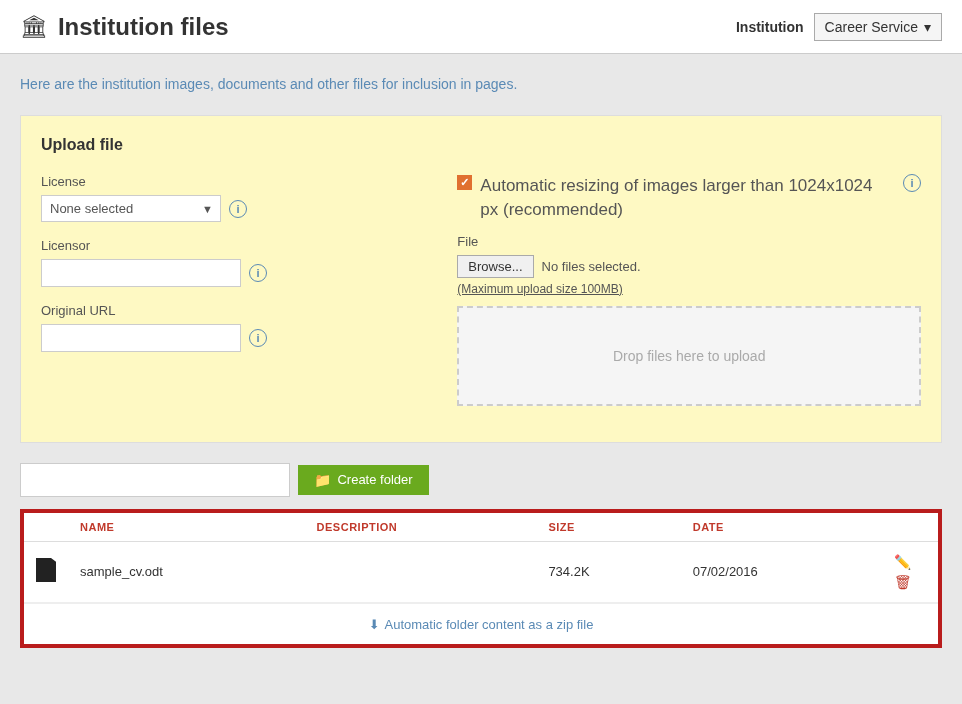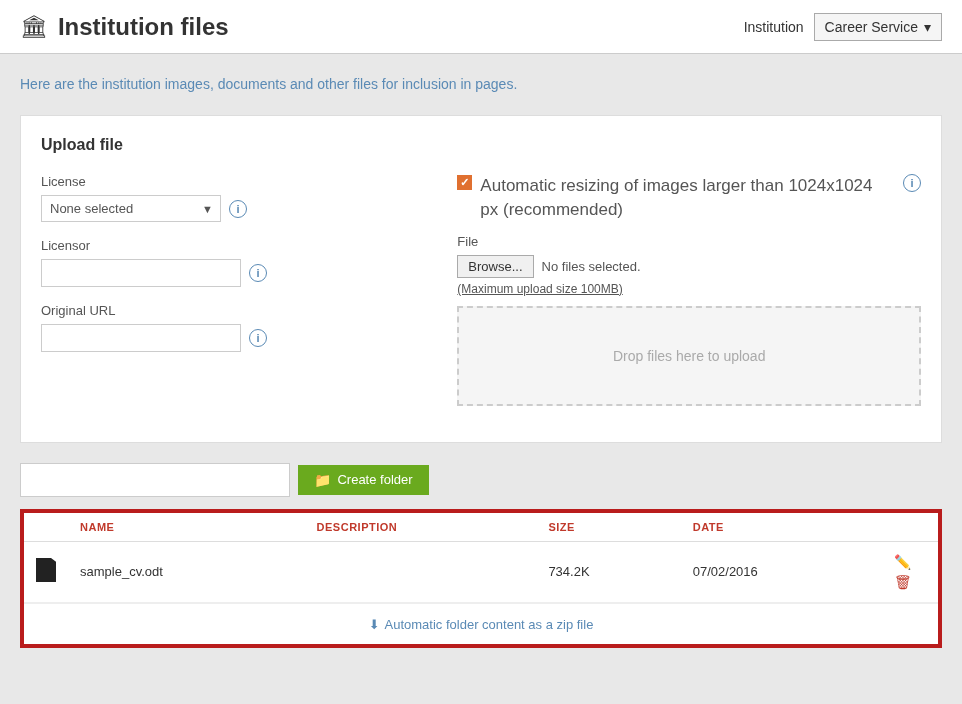--- a/index.html
+++ b/index.html
@@ -29,21 +29,21 @@
       font-size: 24px;
       font-weight: bold;
       color: #333;
     }
     .header-right {
       display: flex;
       align-items: center;
       gap: 10px;
     }
     .institution-label {
-      font-weight: normal;
+      font-weight: bold;
       color: #333;
       font-size: 14px;
     }
     .institution-dropdown {
       border: 1px solid #aaa;
       background: #f5f5f5;
       padding: 5px 10px;
       display: flex;
       align-items: center;
       gap: 6px;
@@ -60,21 +60,21 @@
 
     .subtitle {
       color: #5a8ab5;
       margin-bottom: 20px;
       font-size: 14px;
       line-height: 1.5;
     }
 
     
     .upload-panel {
-      background: #ffffff;
+      background: #fef9c3;
       border: 1px solid #ddd;
       padding: 20px;
       margin-bottom: 20px;
     }
     .upload-panel h2 {
       font-size: 16px;
       font-weight: bold;
       margin-bottom: 20px;
       color: #333;
     }

